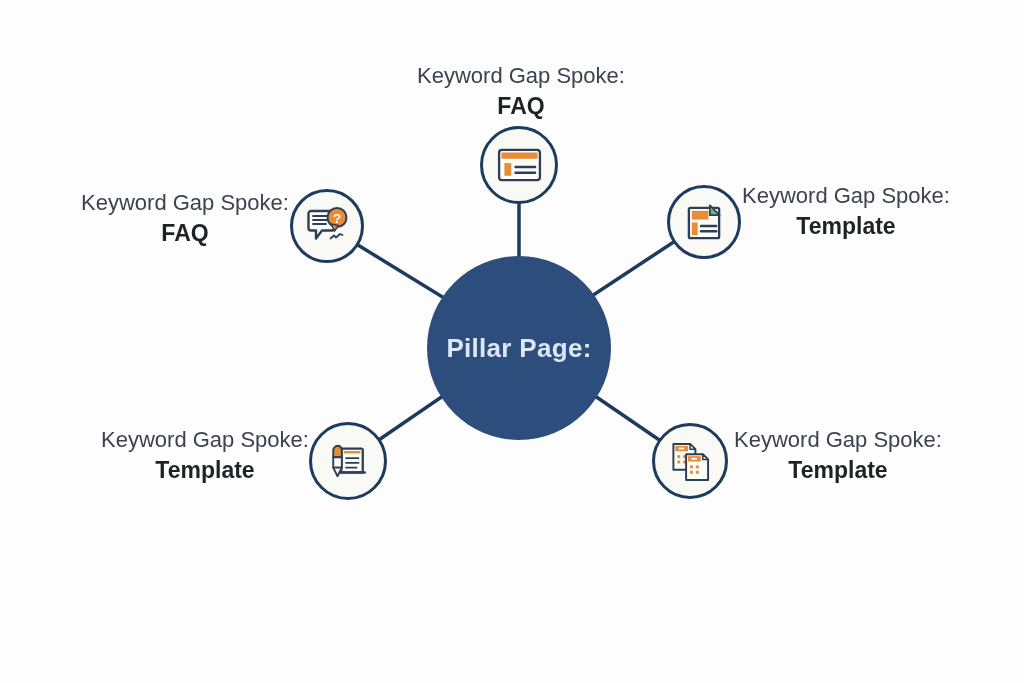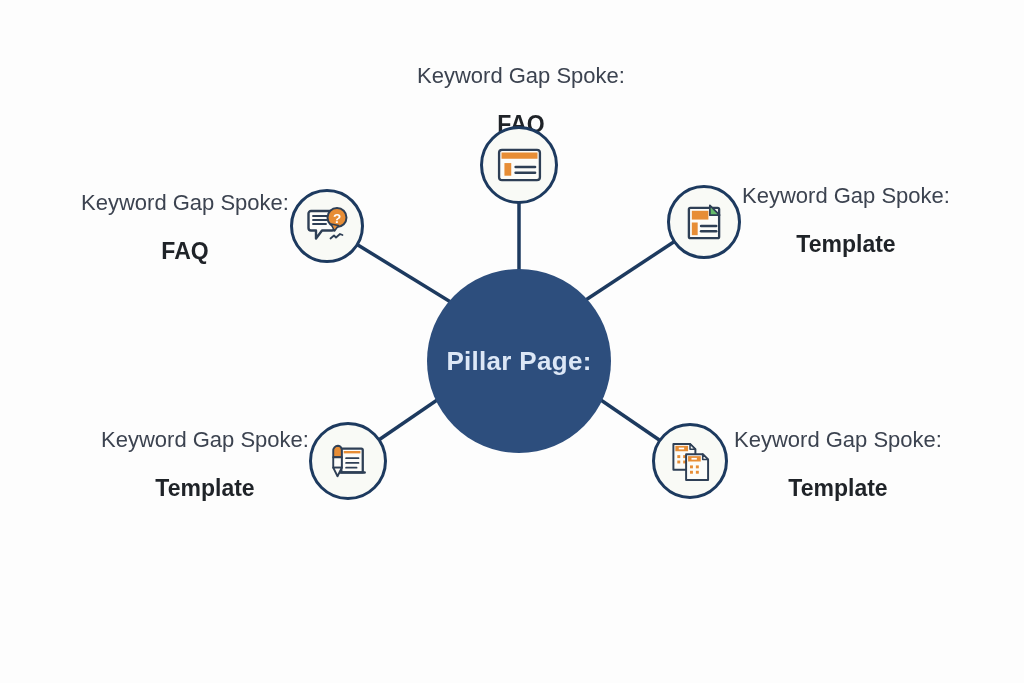--- a/index.html
+++ b/index.html
@@ -20,21 +20,21 @@
     height: 683px;
   }
   svg.connectors line {
     stroke: var(--connector, #1d3a5f);
     stroke-width: 3.5;
   }
 
   .hub {
     position: absolute;
     left: 427px;
-    top: 269px;
+    top: 256px;
     width: 184px;
     height: 184px;
     border-radius: 50%;
     background: var(--hub-fill, #2d4e7d);
     display: flex;
     flex-direction: column;
     align-items: center;
     justify-content: center;
     gap: 4px;
     text-align: center;
@@ -67,21 +67,21 @@
     position: absolute;
     width: 320px;
     text-align: center;
   }
   .spoke-label .l1 {
     font-size: 22px;
     line-height: 28px;
     color: var(--label-color, #3c4350);
   }
   .spoke-label .l2 {
-    margin-top: 20px;
+    margin-top: 2px;
     font-size: 23px;
     line-height: 28px;
     font-weight: 700;
     color: var(--topic-color, #1f2328);
   }
   .label-top         { left: 361px; top: 62px; }
   .label-upper-left  { left: 25px;  top: 189px; }
   .label-upper-right { left: 686px; top: 182px; }
   .label-lower-left  { left: 45px;  top: 426px; }
   .label-lower-right { left: 678px; top: 426px; }

